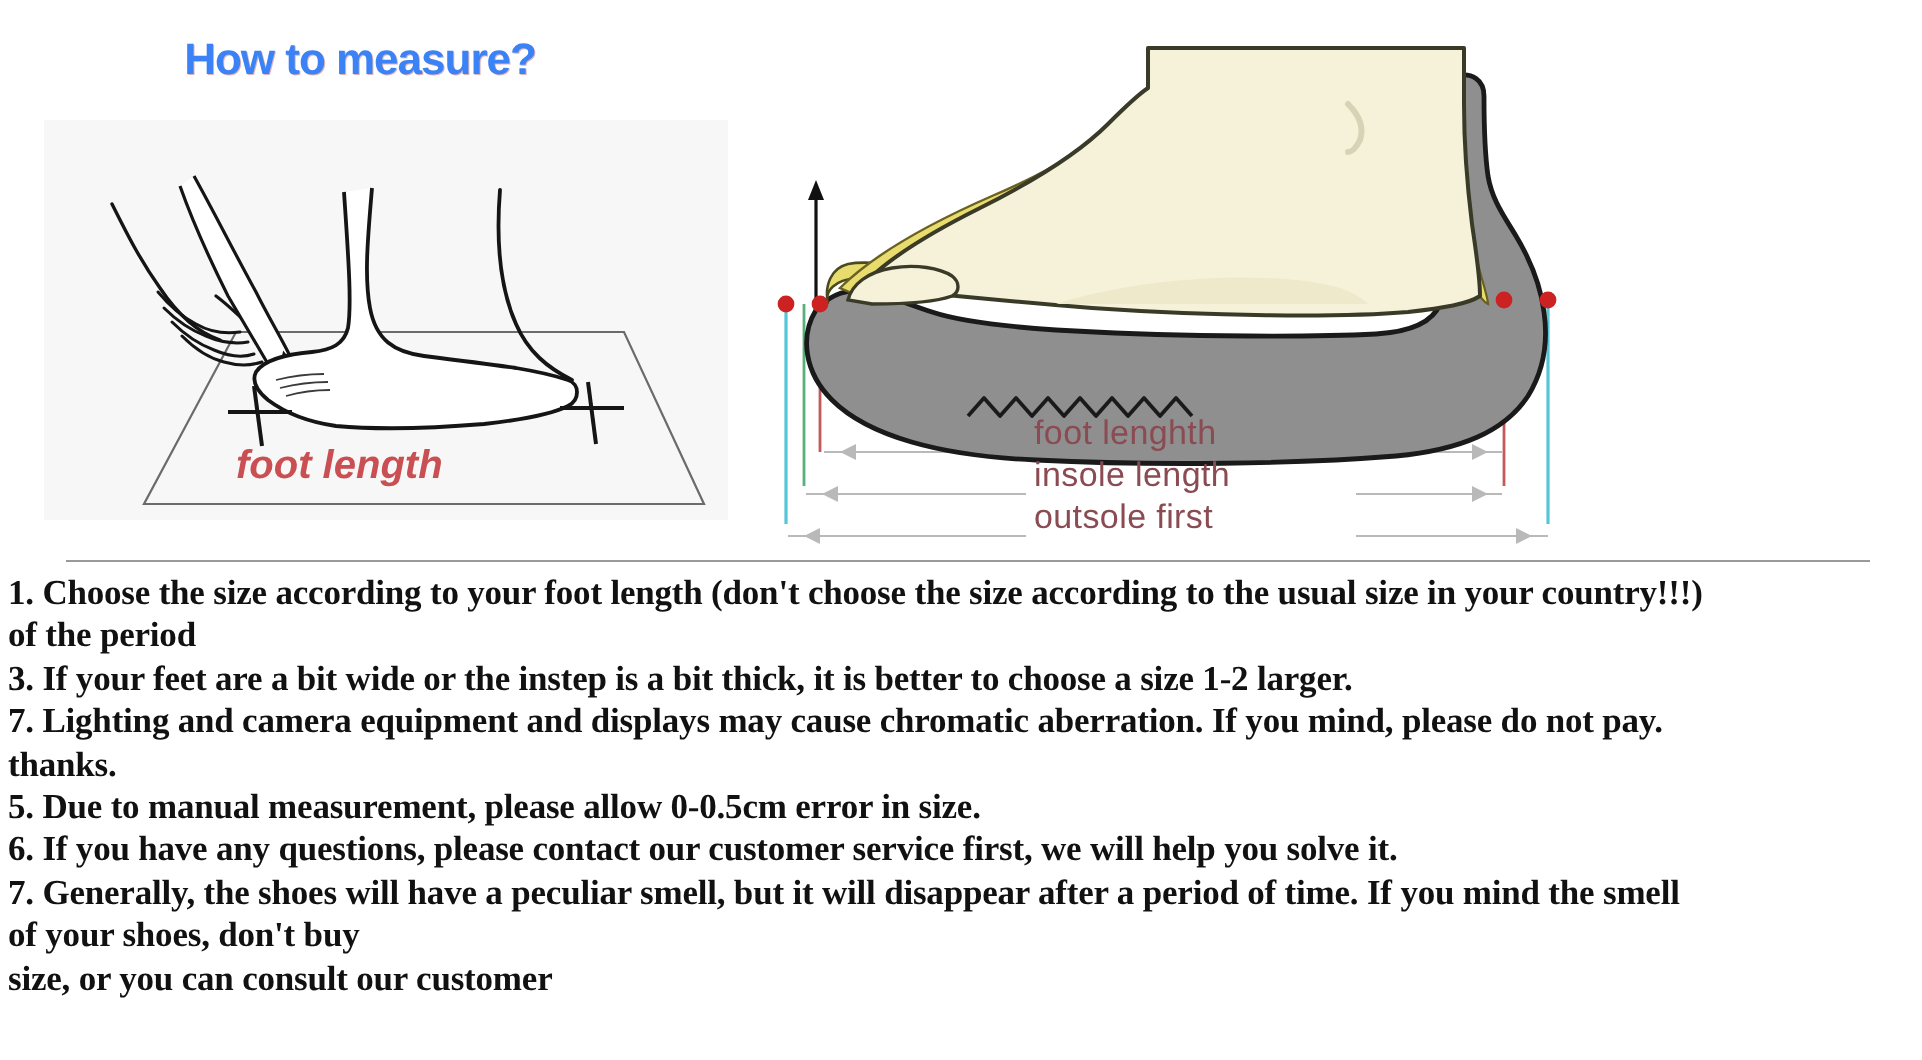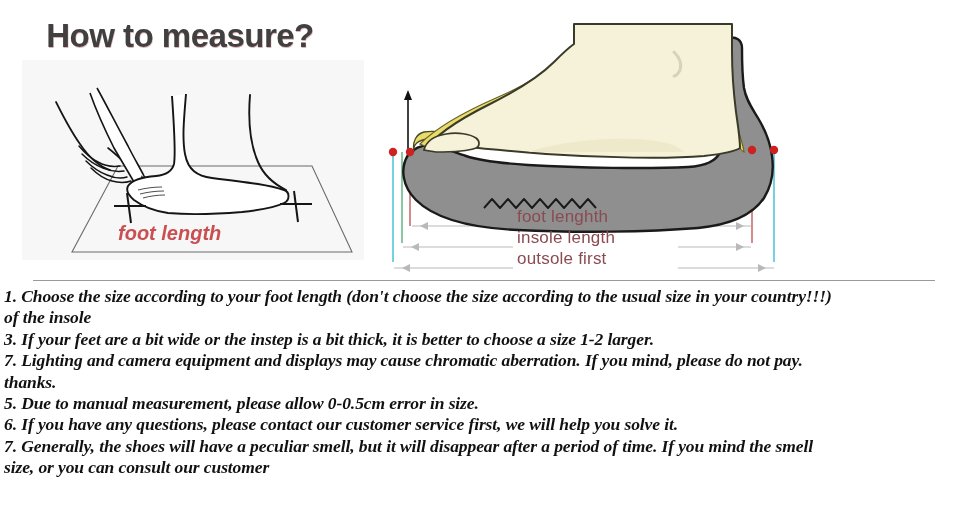--- a/index.html
+++ b/index.html
@@ -37,23 +37,23 @@
     height: 276px;
   }
   #measure-title {
     position: absolute;
     left: 0px;
     top: 17px;
     width: 360px;
     text-align: center;
     font-family: "Liberation Sans", sans-serif;
     font-weight: bold;
-    font-size: 33px;
+    font-size: 22px;
     letter-spacing: -0.5px;
-    color: #404040;
+    color: #3b82f6;
     text-shadow: 0.5px 0.5px 0 rgba(160,40,45,0.35);
     white-space: nowrap;
   }
   #left-figure {
     position: absolute;
     left: 22px;
     top: 60px;
     width: 342px;
     height: 200px;
     background: #f7f7f7;
@@ -118,21 +118,20 @@
   }
   .note-line {
     font-family: "Liberation Serif", serif;
     font-weight: bold;
     font-size: 17.5px;
     line-height: 21.4px;
     color: #111111;
     white-space: nowrap;
     padding-left: 4px;
     letter-spacing: -0.1px;
-    font-style: italic;
   }
 </style>
 </head>
 <body>
 
 <div id="page">
 
   <div id="illustration-band">
 
     <div id="left-panel">
@@ -282,23 +281,24 @@
       <div class="dim-label" id="label-foot-length">foot lenghth</div>
       <div class="dim-label" id="label-insole-length">insole length</div>
       <div class="dim-label" id="label-outsole-length">outsole first</div>
     </div>
   </div>
 
   <div id="divider"></div>
 
   <div id="notes">
     <div class="note-line">1. Choose the size according to your foot length (don't choose the size according to the usual size in your country!!!)</div>
-    <div class="note-line">of the insole</div>
+    <div class="note-line">of the period</div>
     <div class="note-line">3. If your feet are a bit wide or the instep is a bit thick, it is better to choose a size 1-2 larger.</div>
     <div class="note-line">7. Lighting and camera equipment and displays may cause chromatic aberration. If you mind, please do not pay.</div>
     <div class="note-line">thanks.</div>
     <div class="note-line">5. Due to manual measurement, please allow 0-0.5cm error in size.</div>
     <div class="note-line">6. If you have any questions, please contact our customer service first, we will help you solve it.</div>
     <div class="note-line">7. Generally, the shoes will have a peculiar smell, but it will disappear after a period of time. If you mind the smell</div>
+    <div class="note-line">of your shoes, don't buy</div>
     <div class="note-line">size, or you can consult our customer</div>
   </div>
 
 </div>
 
 </body></html>

